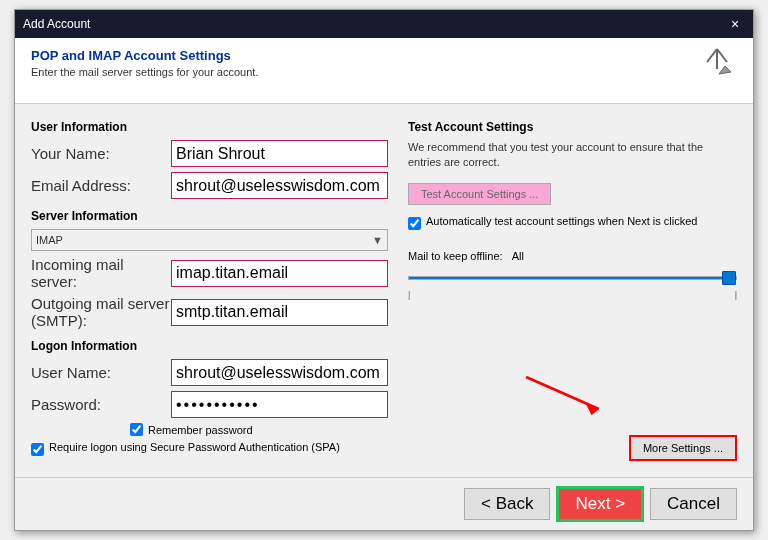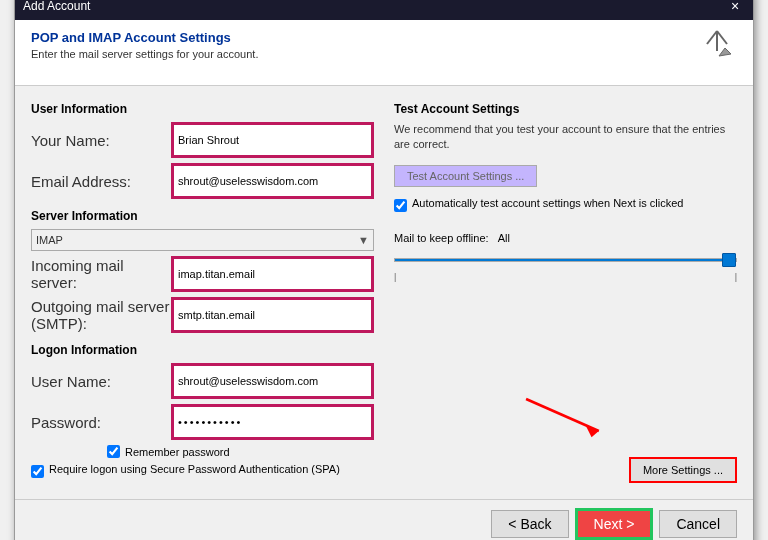--- a/index.html
+++ b/index.html
@@ -90,24 +90,24 @@
       margin-bottom: 5px;
     }
     .form-label {
       width: 140px;
       font-size: 15px;
       color: #333;
       flex-shrink: 0;
     }
     .form-input {
       flex: 1;
-      height: 36px;
-      border: 3px solid #be185d;
+      height: 27px;
+      border: 1px solid #be185d;
       padding: 2px 4px;
-      font-size: 11px;
+      font-size: 16px;
       background: white;
       font-family: inherit;
     }
     .form-input-select {
       flex: 1;
       height: 22px;
       border: 1px solid #aaa;
       padding: 2px 4px;
       font-size: 11px;
       background: #f0f0f0;
@@ -118,21 +118,21 @@
     }
     .form-input-select span { color: #333; }
     .form-input-select .arrow { color: #555; }
     .password-input {
       letter-spacing: 2px;
     }
     .checkbox-row {
       display: flex;
       align-items: center;
       margin-bottom: 5px;
-      margin-left: 76px;
+      margin-left: 99px;
       font-size: 11px;
     }
     .checkbox-row input[type="checkbox"] {
       margin-right: 5px;
     }
     .checkbox-row-full {
       display: flex;
       align-items: flex-start;
       margin-bottom: 5px;
       font-size: 11px;
@@ -147,21 +147,21 @@
       font-size: 12px;
       margin-bottom: 6px;
     }
     .right-section-desc {
       font-size: 11px;
       color: #333;
       line-height: 1.4;
       margin-bottom: 12px;
     }
     .test-btn {
-      background: #c4b5fd;
+      background: #f9a8d4;
       border: 1px solid #aaa;
       padding: 4px 12px;
       font-size: 11px;
       color: #666;
       cursor: not-allowed;
       margin-bottom: 10px;
       font-family: inherit;
     }
     .auto-test-row {
       display: flex;
@@ -246,21 +246,21 @@
       padding: 8px 16px;
       display: flex;
       justify-content: flex-end;
       gap: 6px;
       align-items: center;
     }
     .footer-btn {
       background: #e0e0e0;
       border: 1px solid #aaa;
       padding: 5px 16px;
-      font-size: 14px;
+      font-size: 17px;
       cursor: pointer;
       font-family: inherit;
       min-width: 60px;
     }
     .footer-btn-primary {
       background: #ef4444;
       color: white;
       border: 3px solid #22c55e;
     }
   </style>

